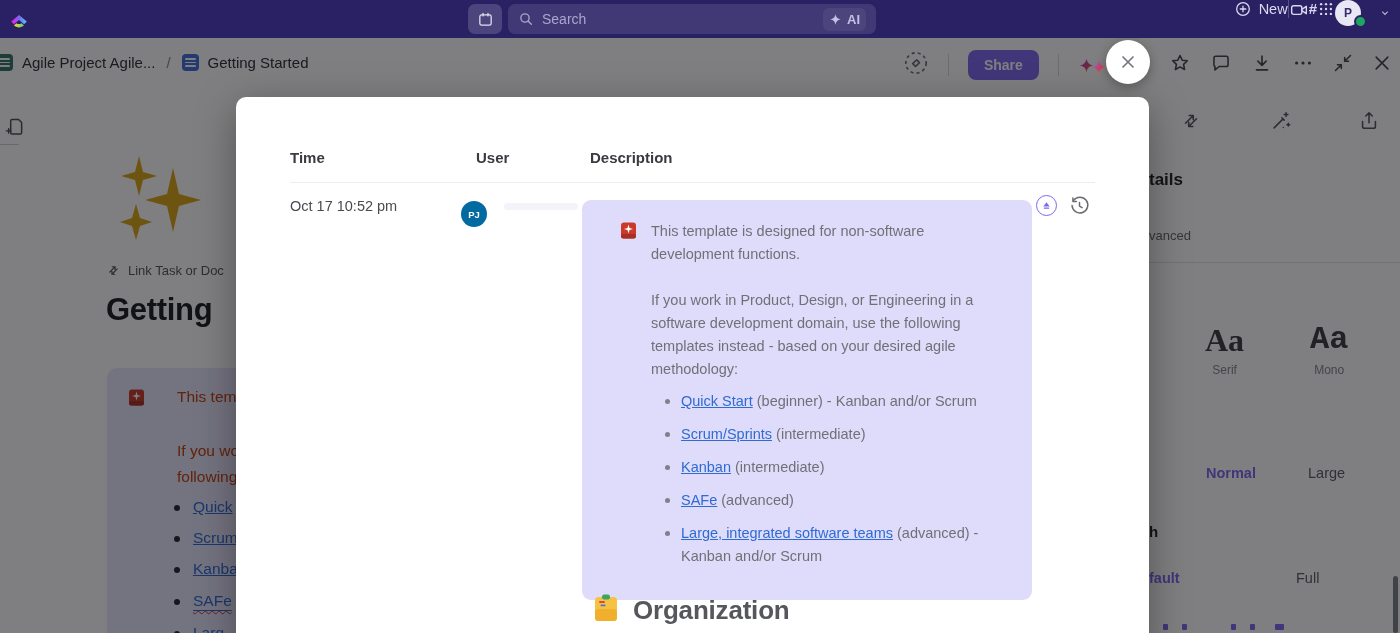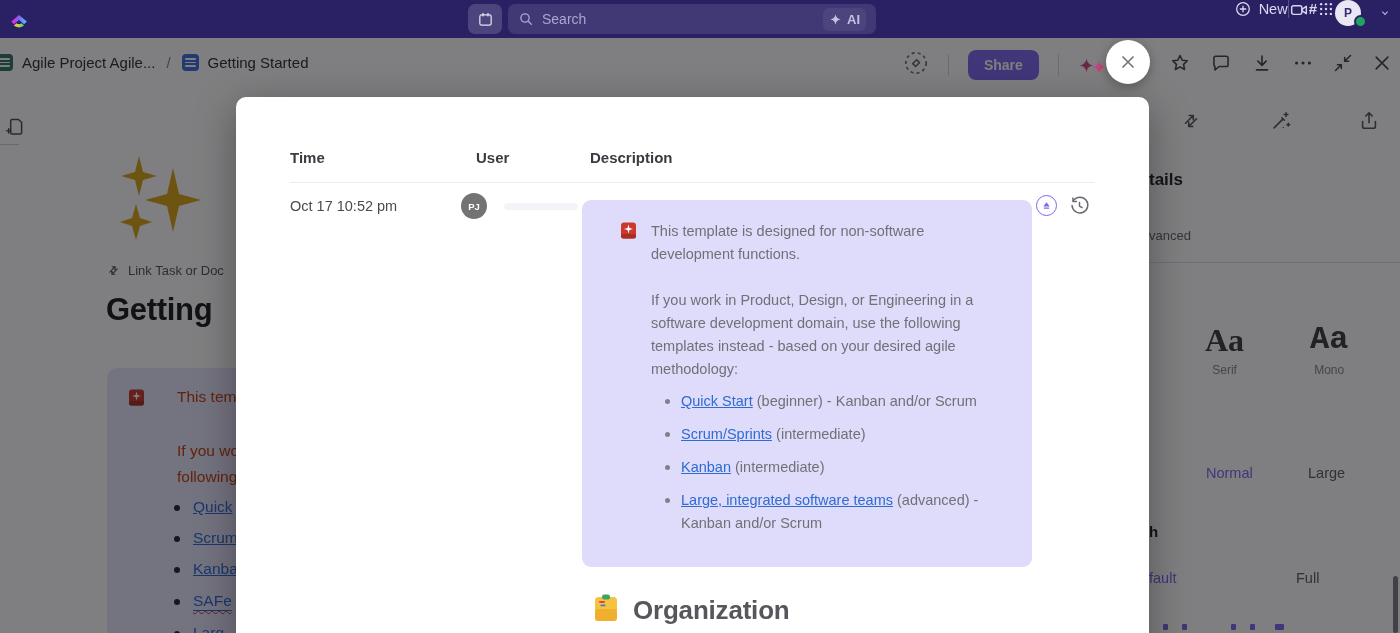--- a/index.html
+++ b/index.html
@@ -64,34 +64,34 @@
   .panel-ic{position:absolute;color:#55565c;}
   .p-details{position:absolute;left:1149px;top:132px;font-size:17px;font-weight:700;color:#212226;}
   .p-advanced{position:absolute;left:1149px;top:190px;font-size:13px;color:#66676d;}
   .p-div{position:absolute;left:1149px;top:224px;width:251px;border-top:1px solid #e2e2e7;}
   .font-opt{position:absolute;text-align:center;color:#3b3c41;}
   .font-opt .sample{font-size:32px;font-weight:700;line-height:1;}
   .font-opt .lbl{font-size:12px;color:#85868c;margin-top:7px;}
   .serif .sample{font-family:"Liberation Serif",serif;}
   .mono .sample{font-family:"Liberation Mono",monospace;}
   .p-size,.p-width{position:absolute;font-size:14.5px;}
-  .sel{color:#7b68ee;font-weight:400;}
+  .sel{color:#7b68ee;font-weight:700;}
   .unsel{color:#5c5d63;}
   .p-h{position:absolute;left:1149px;top:485px;font-size:15px;font-weight:600;color:#212226;}
   .clip-marks{position:absolute;left:1163px;top:586px;display:flex;gap:14px;}
   .clip-marks i{display:block;width:5px;height:6px;background:#7b68ee;border-radius:1px;}
   .scrollbar{position:absolute;left:1393px;top:538px;width:5px;height:57px;background:#7e7e88;border-radius:3px;}
 
   
   .modal{position:absolute;left:236px;top:97px;width:913px;height:560px;background:#fff;border-radius:10px;
          box-shadow:0 10px 40px rgba(0,0,0,.35);z-index:40;}
   .m-head{position:absolute;top:52px;font-size:15px;font-weight:600;color:#3a3b40;}
   .m-div{position:absolute;left:54px;right:54px;top:85px;border-top:1px solid #ececf1;}
   .m-time{position:absolute;left:54px;top:101px;font-size:14.5px;color:#4a4b51;}
-  .m-avatar{position:absolute;left:225px;top:96px;width:26px;height:26px;border-radius:50%;background:#737373;
+  .m-avatar{position:absolute;left:225px;top:104px;width:26px;height:26px;border-radius:50%;background:#0369a1;
             color:#fff;font-size:9.5px;font-weight:700;display:flex;align-items:center;justify-content:center;}
   .redacted{position:absolute;left:268px;top:106px;width:74px;height:7px;border-radius:4px;background:#f4f3f9;}
   .m-callout{position:absolute;left:346px;top:103px;width:450px;box-sizing:border-box;background:#dfdcfb;
              border-radius:9px;padding:20px 24px 22px 38px;}
   .mc-row{display:flex;gap:14px;}
   .mc-text{font-size:14.5px;line-height:23px;color:#707077;width:372px;}
   .mc-text p{margin:0;}
   .mc-text .gap{margin-top:23px;}
   .mc-ul{list-style:none;margin:9px 0 0 0;padding:0 0 0 30px;}
   .mc-ul li{position:relative;margin:0 0 10px 0;}
@@ -315,20 +315,21 @@
               <path d="M8.5 2.5 9.5 6 13 7 9.5 8 8.5 11.5 7.5 8 4 7 7.5 6Z" fill="#fff"></path>
             </svg>
           </span>
           <div class="mc-text">
             <p>This template is designed for non-software development functions.</p>
             <p class="gap">If you work in Product, Design, or Engineering in a software development domain, use the following templates instead - based on your desired agile methodology:</p>
             <ul class="mc-ul">
               <li><a class="lnk" href="#">Quick Start</a><span> (beginner) - Kanban and/or Scrum</span></li>
               <li><a class="lnk" href="#">Scrum/Sprints</a><span> (intermediate)</span></li>
               <li><a class="lnk" href="#">Kanban</a><span> (intermediate)</span></li>
+              <li><a class="lnk" href="#">SAFe</a><span> (advanced)</span></li>
               <li><a class="lnk" href="#">Large, integrated software teams</a><span> (advanced) - Kanban and/or Scrum</span></li>
             </ul>
           </div>
         </div>
       </div>
 
       <div class="m-actions">
         <span class="btn-restore ic">
           <svg width="11" height="11" viewBox="0 0 24 24" fill="#7b68ee">
             <path d="M12 5 19 14H5Z"></path>

